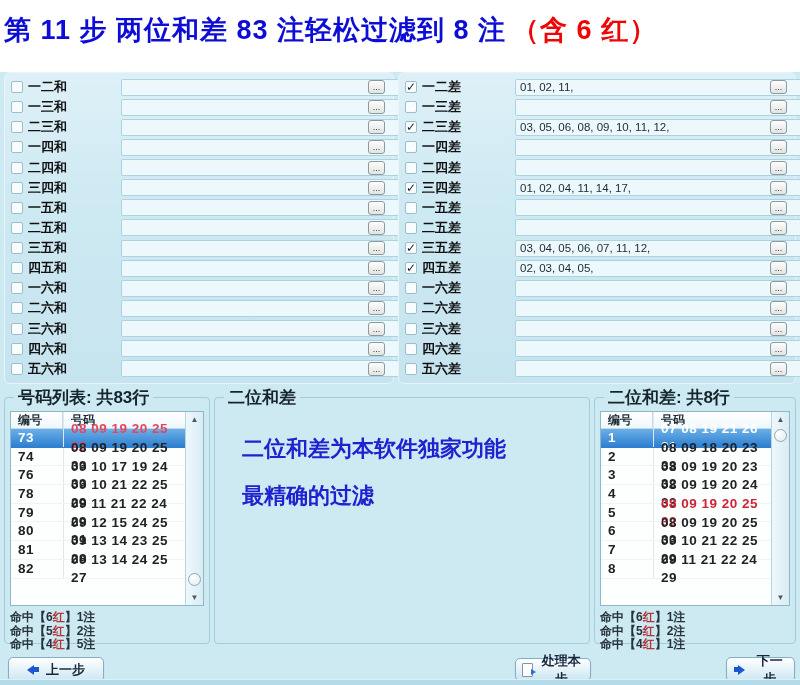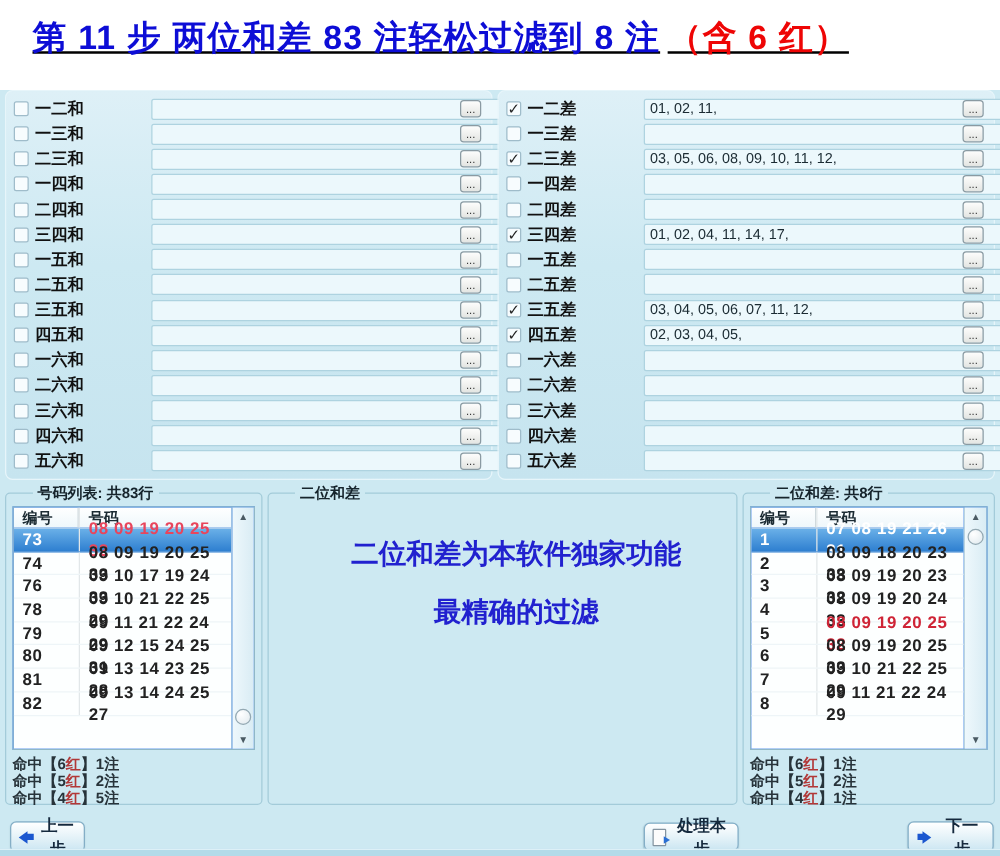--- a/index.html
+++ b/index.html
@@ -4,22 +4,22 @@
 <style>
   html,body{margin:0;padding:0;}
   body{
     width:800px;height:685px;position:relative;overflow:hidden;
     background:#cde9f2;
     font-family:"Liberation Sans","DejaVu Sans",sans-serif;
     -webkit-font-smoothing:antialiased;
   }
   .title-band{position:absolute;top:0;left:0;width:800px;height:72px;background:#ffffff;}
   .title{
-    position:absolute;top:12px;left:26px;font-size:27px;font-weight:700;
-    letter-spacing:1px;white-space:nowrap;text-decoration:underline;
+    position:absolute;top:12px;left:4px;font-size:27px;font-weight:700;
+    letter-spacing:1px;white-space:nowrap;
   }
   .title-main{color:#0d0dd6;}
   .title-red{color:#ee0505;margin-left:6px;}
 
   
   .panel{
     position:absolute;top:72px;height:312px;border-radius:6px;
     background:linear-gradient(180deg,#def0f7 0%,#cde9f2 45%,#c6e4ef 100%);
     border:1px solid #e7f5fa;
     box-sizing:border-box;
@@ -52,21 +52,21 @@
     font-size:9px;line-height:6px;color:#333;padding:0;cursor:pointer;
   }
 
   
   fieldset.fs{
     position:absolute;top:386px;height:258px;box-sizing:border-box;
     border:1px solid #a3cbd9;border-radius:4px;margin:0;padding:2px 5px 4px 5px;
     background:transparent;
   }
   fieldset.fs legend{
-    font-size:12px;font-weight:700;color:#16242c;padding:0 4px;margin-left:16px;
+    font-size:17px;font-weight:700;color:#16242c;padding:0 4px;margin-left:4px;
   }
   .fs-left{left:4px;width:206px;}
   .fs-mid{left:214px;width:376px;}
   .fs-right{left:594px;width:202px;}
 
   .listwrap{display:flex;height:193px;border:1px solid #8fb7c7;background:#3b82f6;}
   .tablecol{flex:1;display:flex;flex-direction:column;overflow:hidden;}
   .thead{
     display:flex;height:16px;flex:0 0 16px;
     background:linear-gradient(180deg,#ffffff,#eef7fb);
@@ -106,33 +106,33 @@
     border:1px solid #93a8b2;box-sizing:border-box;
   }
   .thumb-bottom{bottom:19px;}
   .thumb-top{top:17px;}
 
   .hits{margin-top:5px;font-size:12px;color:#27333a;line-height:13.5px;font-weight:700;}
   .hitred{color:#b23838;}
 
   
   .midtext{padding:14px 0 0 22px;}
-  .midline{font-size:22px;font-weight:700;color:#2121cf;line-height:47px;white-space:nowrap;text-align:center;}
+  .midline{font-size:22px;font-weight:700;color:#2121cf;line-height:47px;white-space:nowrap;}
 
   
   .navbtn{
     position:absolute;height:25px;box-sizing:border-box;
     background:linear-gradient(180deg,#ffffff 0%,#e8f4f9 45%,#cbe6f2 100%);
     border:1px solid #84aec6;border-radius:5px;
     font-family:"Liberation Sans","DejaVu Sans",sans-serif;
     font-size:13px;font-weight:700;color:#15293d;
     display:flex;align-items:center;justify-content:center;gap:6px;cursor:pointer;
     box-shadow:0 1px 1px rgba(90,130,150,0.35);
   }
-  .btn-prev{left:8px;top:657px;width:60px;align-items:center;}
+  .btn-prev{left:8px;top:657px;width:96px;align-items:center;}
   .btn-process{left:515px;top:658px;width:76px;height:23px;}
   .btn-next{right:5px;top:657px;width:69px;}
 
   .arrow-ico{position:relative;width:13px;height:10px;display:inline-block;}
   .arrow-ico.left::before{
     content:'';position:absolute;left:0;top:0;
     border-right:7px solid #1b57cf;border-top:5px solid transparent;border-bottom:5px solid transparent;
   }
   .arrow-ico.left::after{
     content:'';position:absolute;left:6px;top:2.5px;width:6px;height:5px;background:#1b57cf;

